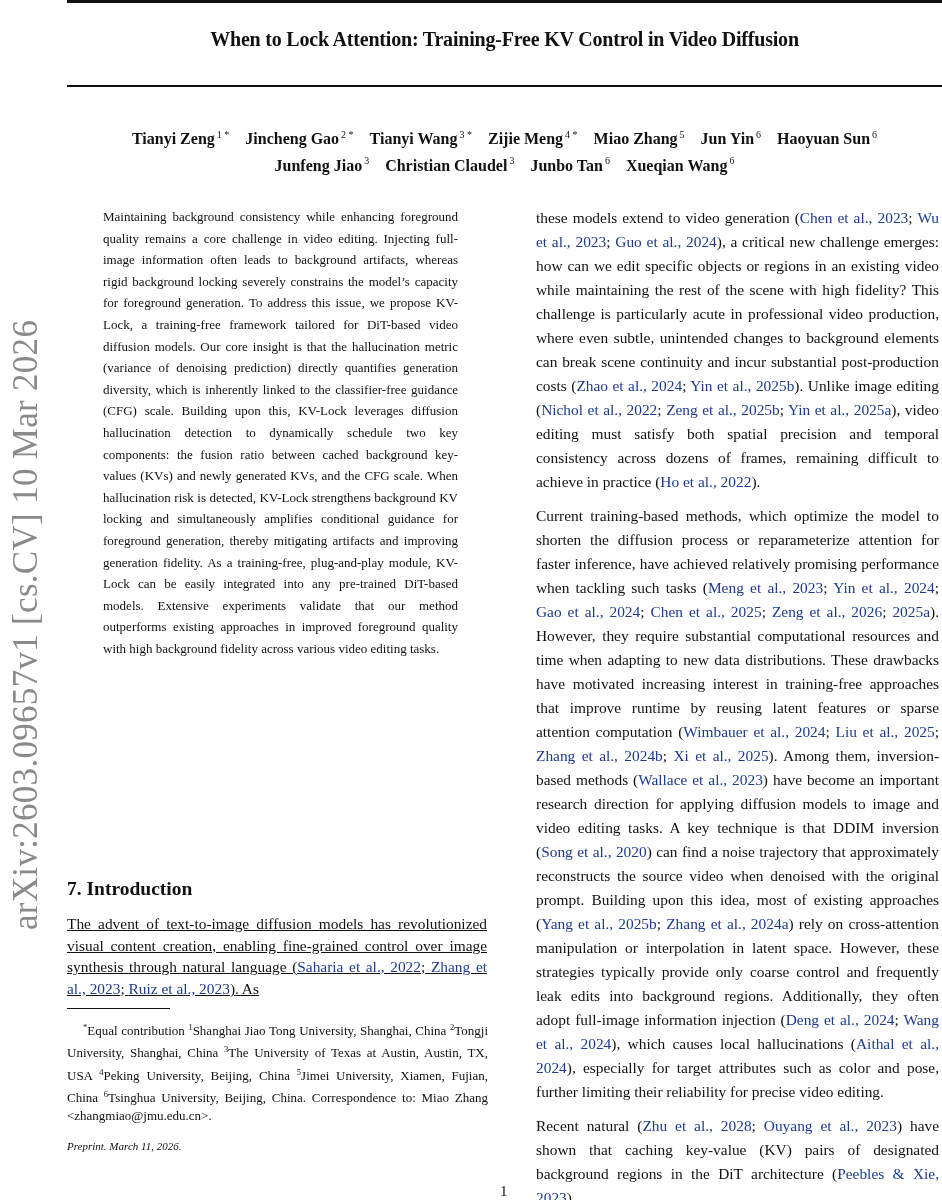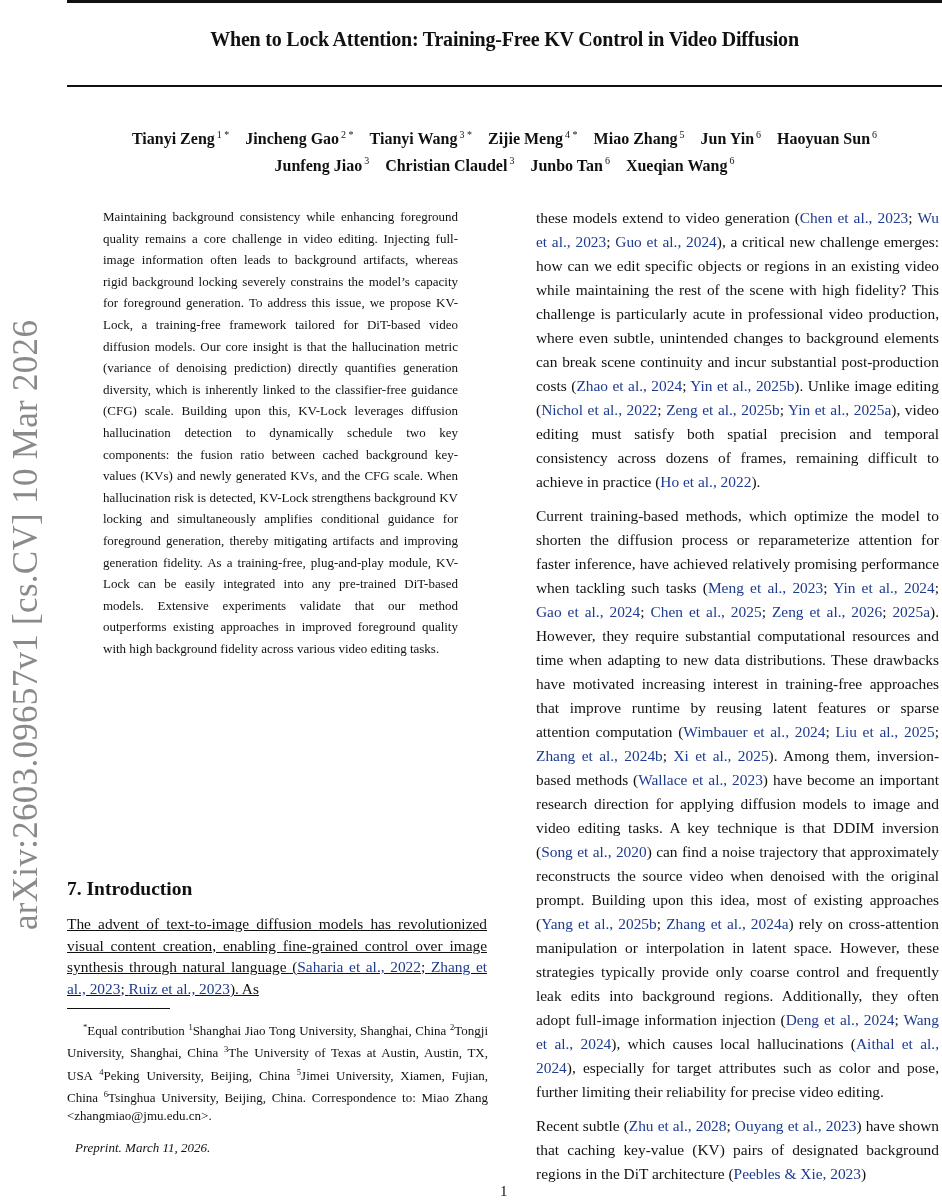--- a/index.html
+++ b/index.html
@@ -22,21 +22,21 @@
   .abstract-h { text-align: center; font-weight: bold; font-size: 19px; margin-left: 36px; margin-top: 4px; }
   .abstract-body { margin: 6px 0 0 36px; width: 355px; font-size: 13px; line-height: 21.6px;
                    text-align: justify; hyphens: auto; }
   .intro-h { position: absolute; left: 67px; top: 878px; font-weight: bold; font-size: 19.5px; }
   .intro-body { position: absolute; left: 67px; top: 913px; width: 420px; font-size: 15.4px;
                 line-height: 21.6px; text-align: justify; text-decoration: underline; }
   .fn-rule { position: absolute; left: 67px; top: 1008px; width: 103px; height: 1px; background: #111; }
   .footnote { position: absolute; left: 67px; top: 1012px; width: 421px; font-size: 13px;
               line-height: 18px; text-align: justify; margin-top: 6px; }
   .footnote sup { font-size: 8.5px; }
-  .preprint { position: absolute; left: 75px; top: 1140px; font-style: italic; font-size: 13px; }
+  .preprint { position: absolute; left: 67px; top: 1140px; font-style: italic; font-size: 11px; }
   .page-num { position: absolute; left: 500px; top: 1183px; font-size: 15px; }
   .right-p { font-size: 15.4px; line-height: 24px; text-align: justify; margin: 0 0 10px 16px; }
   .cite { color: #1d3a8f; }
   p { margin: 0; }
 </style>
 </head>
 <body>
 
 <div class="rule top"></div>
 <h1 class="title" style="margin:0;">When to Lock Attention: Training-Free KV Control in Video Diffusion</h1>
@@ -53,16 +53,16 @@
 <div class="intro-h">7. Introduction</div>
 <p class="intro-body" id="intro-p1"><span>The advent of text-to-image diffusion models has revolutionized visual content creation, enabling fine-grained control over image synthesis through natural language (</span><span class="cite">Saharia et al., 2022</span><span>; </span><span class="cite">Zhang et al., 2023</span><span>; </span><span class="cite">Ruiz et al., 2023</span><span>).  As </span></p>
 
 <div class="fn-rule"></div>
 <p class="footnote" id="footnote"><sup style="margin-left: 16px;">*</sup><span>Equal contribution  </span><sup>1</sup><span>Shanghai Jiao Tong University, Shanghai, China </span><sup>2</sup><span>Tongji University, Shanghai, China </span><sup>3</sup><span>The University of Texas at Austin, Austin, TX, USA </span><sup>4</sup><span>Peking University, Beijing, China </span><sup>5</sup><span>Jimei University, Xiamen, Fujian, China </span><sup>6</sup><span>Tsinghua University, Beijing, China. Correspondence to: Miao Zhang &lt;zhangmiao@jmu.edu.cn&gt;.</span></p>
 <div class="preprint">Preprint. March 11, 2026.</div>
 
 <div class="col-right" id="right-col">
     <p class="right-p"><span>these models extend to video generation (</span><span class="cite">Chen et al., 2023</span><span>; </span><span class="cite">Wu et al., 2023</span><span>; </span><span class="cite">Guo et al., 2024</span><span>), a critical new challenge emerges: how can we edit specific objects or regions in an existing video while maintaining the rest of the scene with high fidelity?  This challenge is particularly acute in professional video production, where even subtle, unintended changes to background elements can break scene continuity and incur substantial post-production costs (</span><span class="cite">Zhao et al., 2024</span><span>; </span><span class="cite">Yin et al., 2025b</span><span>). Unlike image editing (</span><span class="cite">Nichol et al., 2022</span><span>; </span><span class="cite">Zeng et al., 2025b</span><span>; </span><span class="cite">Yin et al., 2025a</span><span>), video editing must satisfy both spatial precision and temporal consistency across dozens of frames, remaining difficult to achieve in practice (</span><span class="cite">Ho et al., 2022</span><span>).</span></p>
     <p class="right-p"><span>Current training-based methods, which optimize the model to shorten the diffusion process or reparameterize attention for faster inference, have achieved relatively promising performance when tackling such tasks (</span><span class="cite">Meng et al., 2023</span><span>; </span><span class="cite">Yin et al., 2024</span><span>; </span><span class="cite">Gao et al., 2024</span><span>; </span><span class="cite">Chen et al., 2025</span><span>; </span><span class="cite">Zeng et al., 2026</span><span>; </span><span class="cite">2025a</span><span>). However, they require substantial computational resources and time when adapting to new data distributions. These drawbacks have motivated increasing interest in training-free approaches that improve runtime by reusing latent features or sparse attention computation (</span><span class="cite">Wimbauer et al., 2024</span><span>; </span><span class="cite">Liu et al., 2025</span><span>; </span><span class="cite">Zhang et al., 2024b</span><span>; </span><span class="cite">Xi et al., 2025</span><span>).  Among them, inversion-based methods (</span><span class="cite">Wallace et al., 2023</span><span>) have become an important research direction for applying diffusion models to image and video editing tasks.  A key technique is that DDIM inversion (</span><span class="cite">Song et al., 2020</span><span>) can find a noise trajectory that approximately reconstructs the source video when denoised with the original prompt.  Building upon this idea, most of existing approaches (</span><span class="cite">Yang et al., 2025b</span><span>; </span><span class="cite">Zhang et al., 2024a</span><span>) rely on cross-attention manipulation or interpolation in latent space. However, these strategies typically provide only coarse control and frequently leak edits into background regions. Additionally, they often adopt full-image information injection (</span><span class="cite">Deng et al., 2024</span><span>; </span><span class="cite">Wang et al., 2024</span><span>), which causes local hallucinations (</span><span class="cite">Aithal et al., 2024</span><span>), especially for target attributes such as color and pose, further limiting their reliability for precise video editing.</span></p>
-    <p class="right-p"><span>Recent subtle (</span><span class="cite">Zhu et al., 2028</span><span>; </span><span class="cite">Ouyang et al., 2023</span><span>) have shown that caching key-value (KV) pairs of designated background regions in the DiT architecture (</span><span class="cite">Peebles &amp; Xie, 2023</span><span>)</span></p>
+    <p class="right-p"><span>Recent natural (</span><span class="cite">Zhu et al., 2028</span><span>; </span><span class="cite">Ouyang et al., 2023</span><span>) have shown that caching key-value (KV) pairs of designated background regions in the DiT architecture (</span><span class="cite">Peebles &amp; Xie, 2023</span><span>)</span></p>
   </div>
 
 <div class="page-num">1</div>
 
 </body></html>

